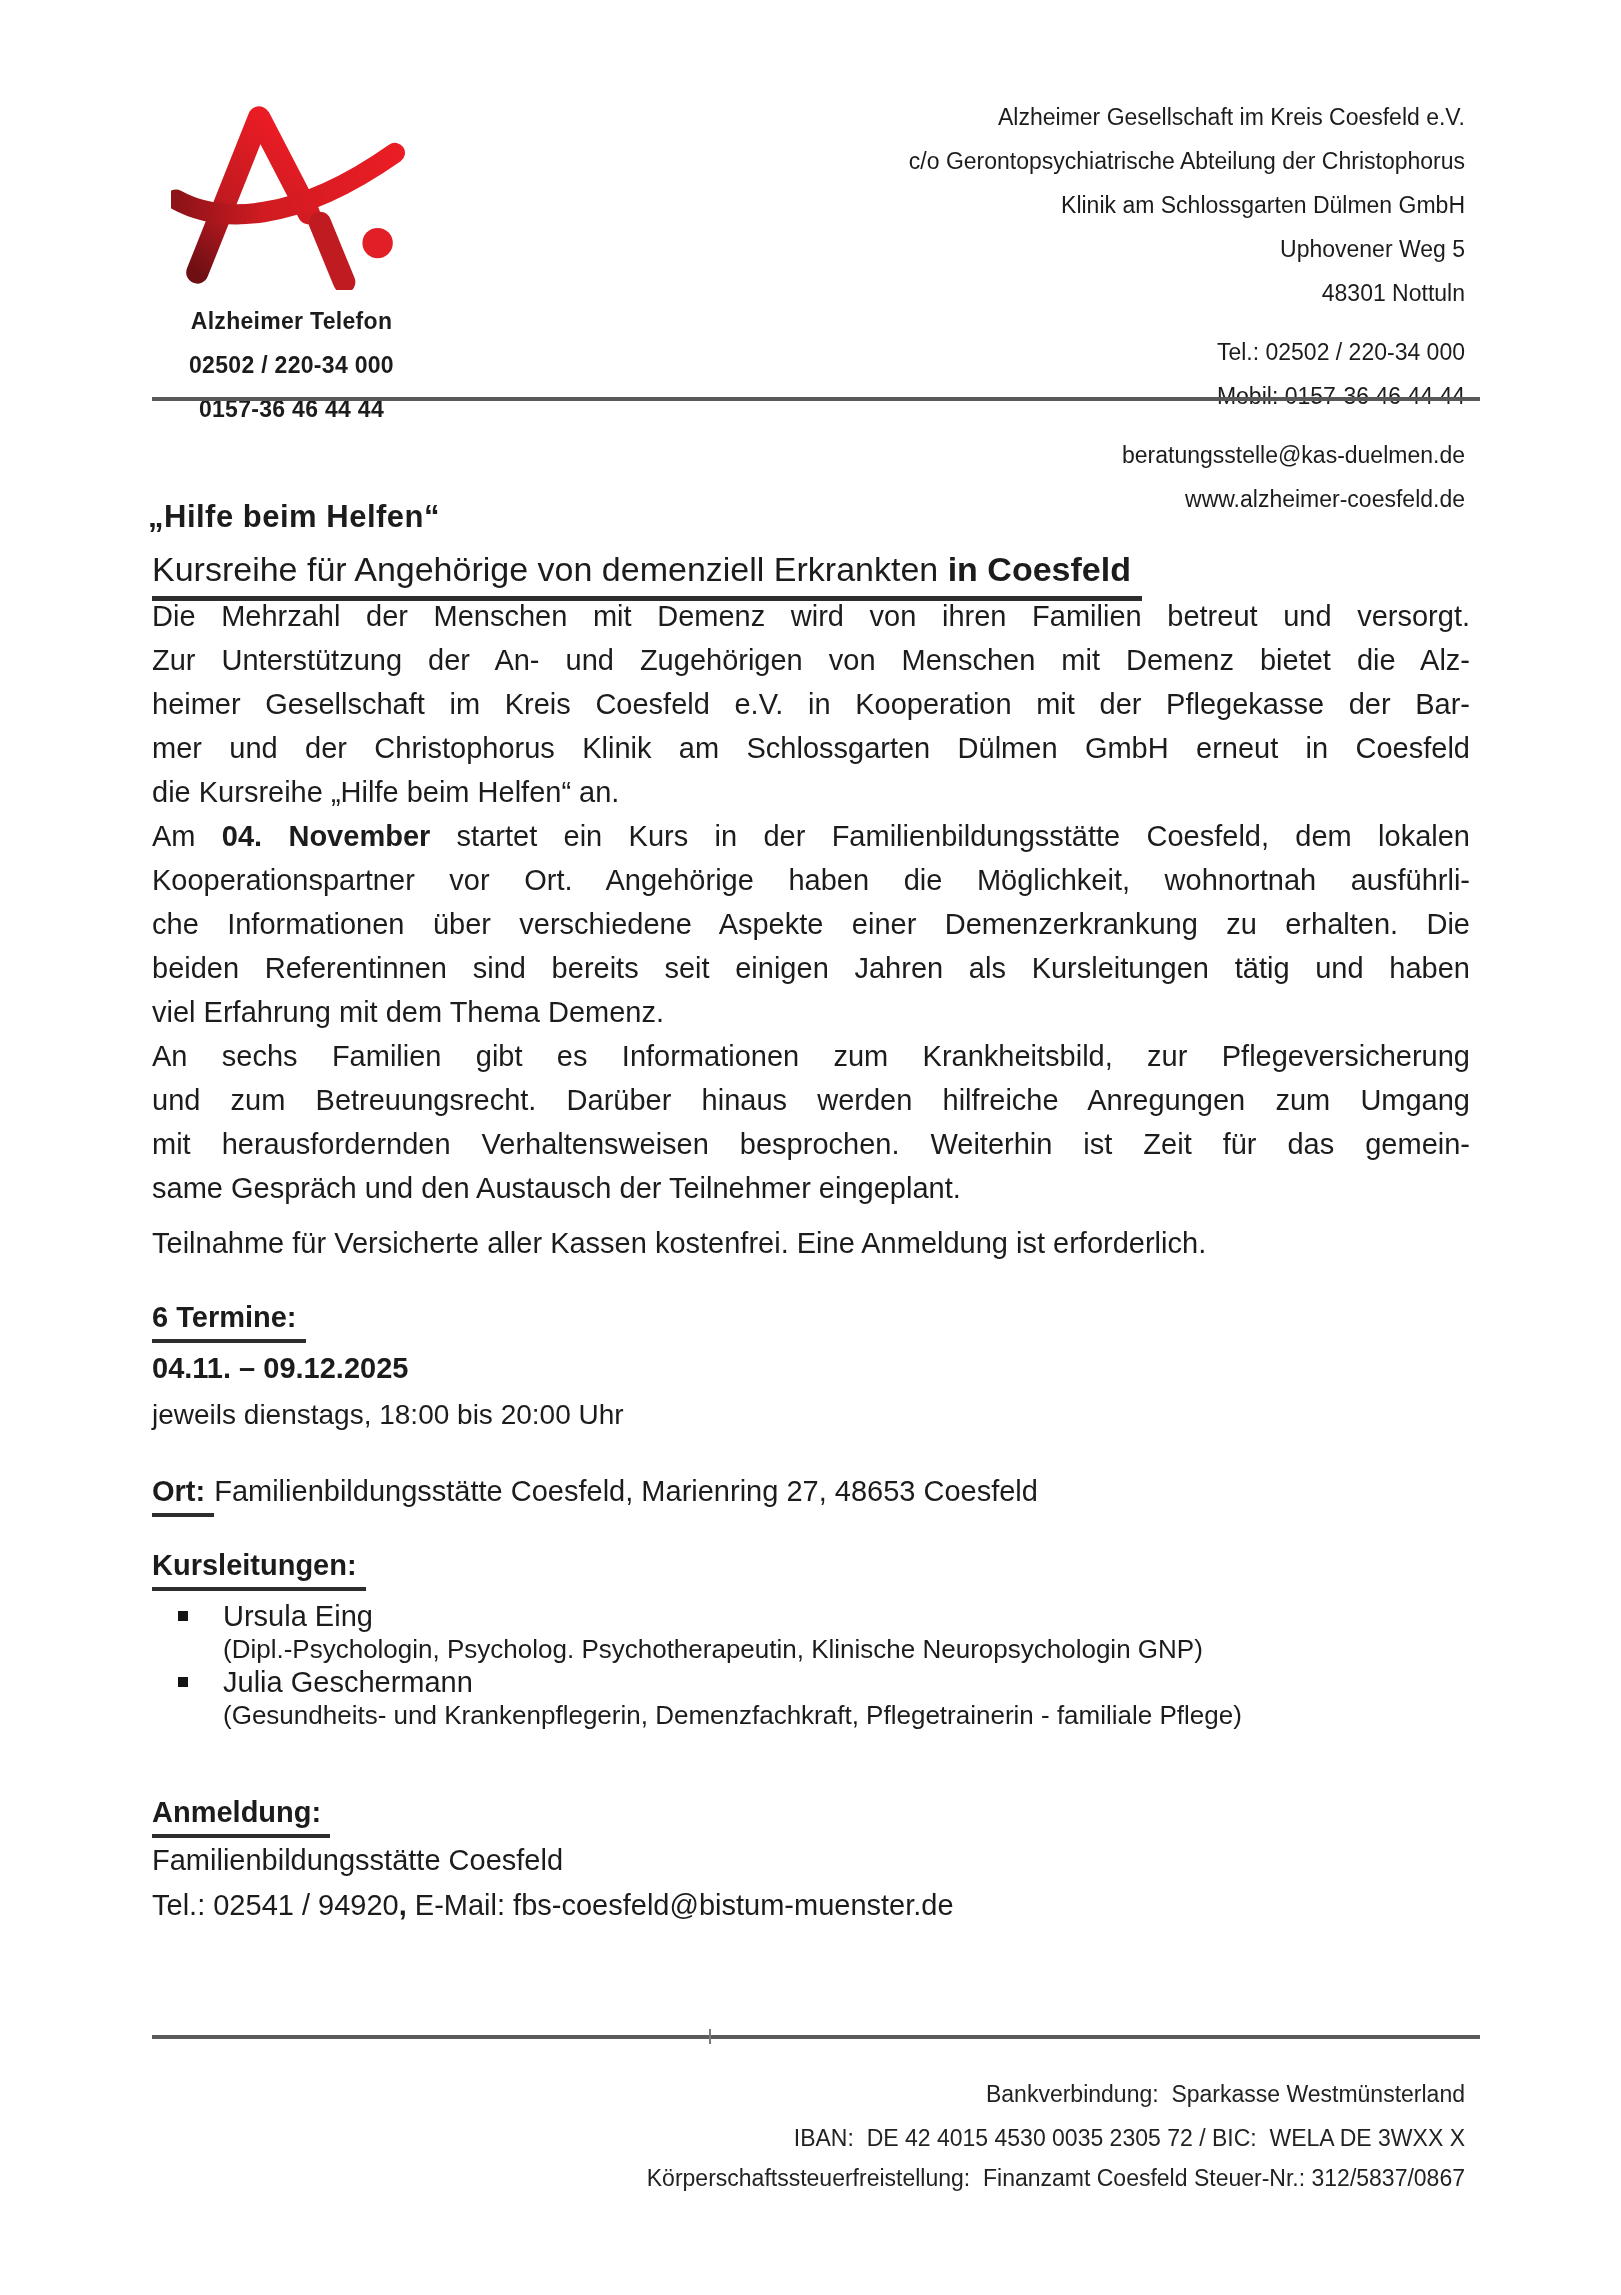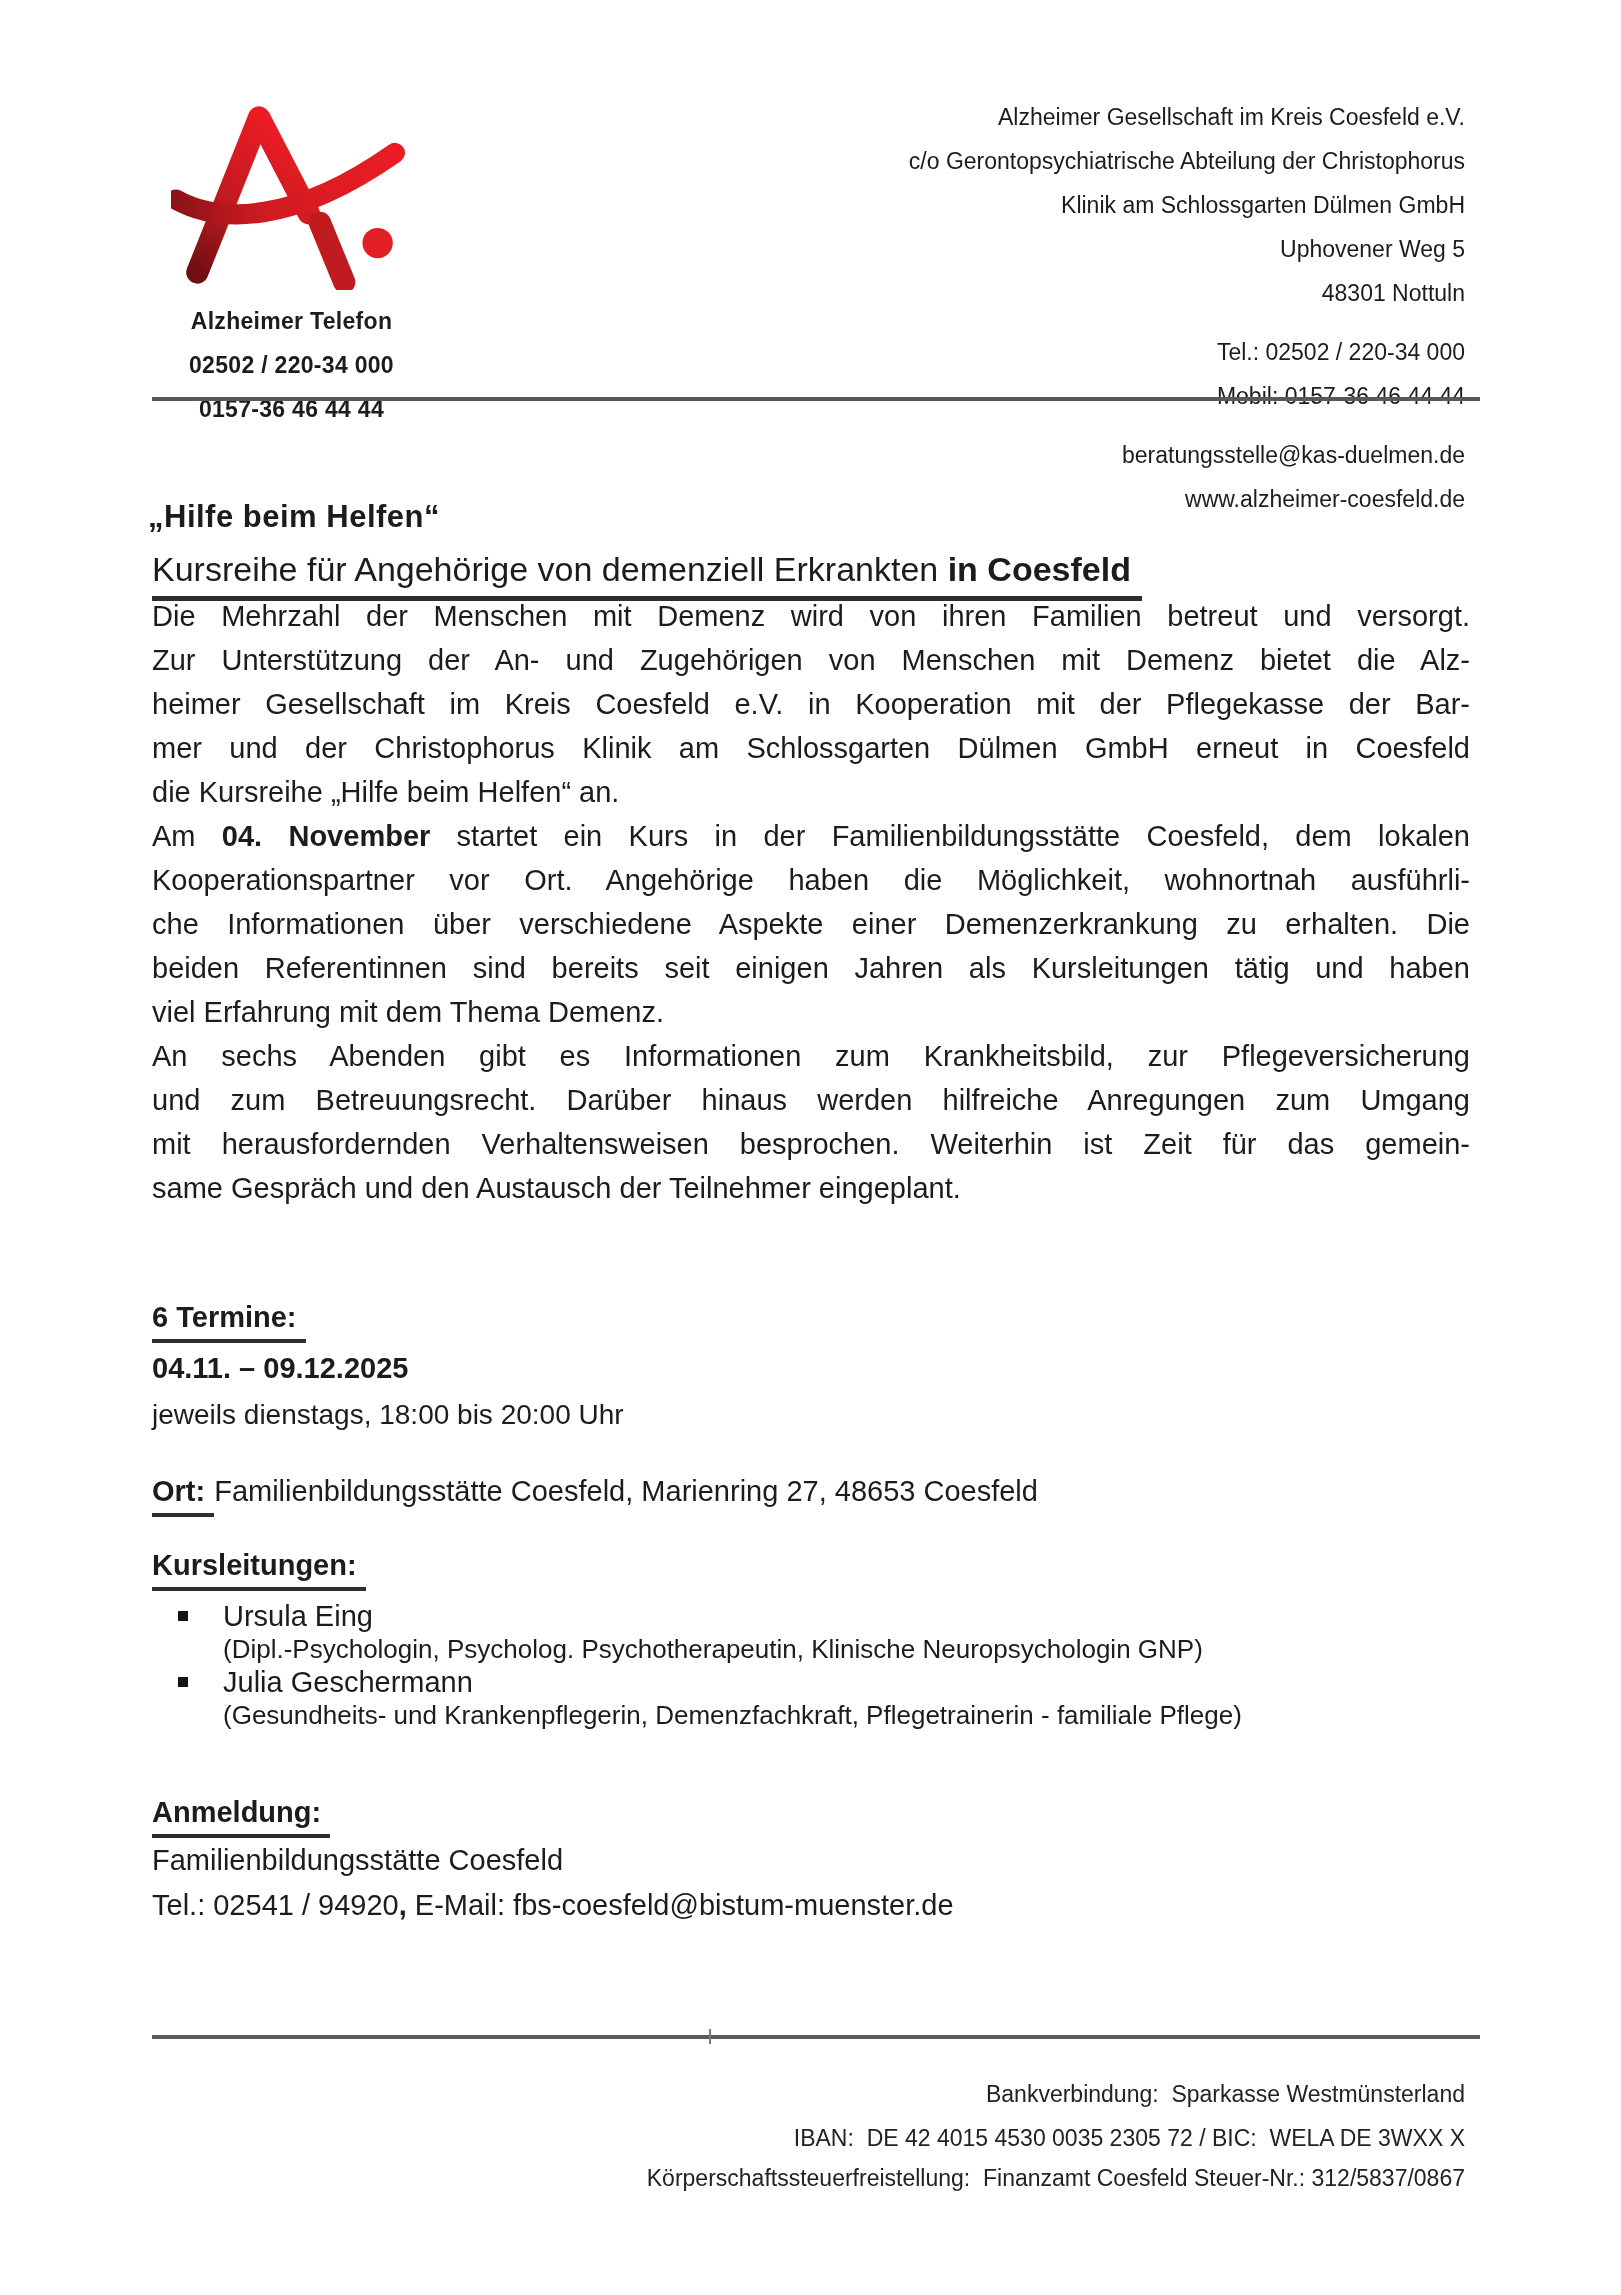--- a/index.html
+++ b/index.html
@@ -170,25 +170,26 @@
         <div class="tline">die Kursreihe „Hilfe beim Helfen“ an.</div>
       </div>
     <div>
         <div class="tline just">Am <b>04. November</b> startet ein Kurs in der Familienbildungsstätte Coesfeld, dem lokalen</div>
         <div class="tline just">Kooperationspartner vor Ort. Angehörige haben die Möglichkeit, wohnortnah ausführli-</div>
         <div class="tline just">che Informationen über verschiedene Aspekte einer Demenzerkrankung zu erhalten. Die</div>
         <div class="tline just">beiden Referentinnen sind bereits seit einigen Jahren als Kursleitungen tätig und haben</div>
         <div class="tline">viel Erfahrung mit dem Thema Demenz.</div>
       </div>
     <div>
-        <div class="tline just">An sechs Abenden gibt es Informationen zum Krankheitsbild, zur Pflegeversicherung</div>
+        <div class="tline just">An sechs Familien gibt es Informationen zum Krankheitsbild, zur Pflegeversicherung</div>
         <div class="tline just">und zum Betreuungsrecht. Darüber hinaus werden hilfreiche Anregungen zum Umgang</div>
         <div class="tline just">mit herausfordernden Verhaltensweisen besprochen. Weiterhin ist Zeit für das gemein-</div>
         <div class="tline">same Gespräch und den Austausch der Teilnehmer eingeplant.</div>
       </div>
+    <div class="tline participation-note">Teilnahme für Versicherte aller Kassen kostenfrei. Eine Anmeldung ist erforderlich.</div>
   </div>
 
   <div class="abs dates-label">
     <span class="label-underline">6 Termine:</span>
   </div>
   <div class="abs dates-range">04.11. – 09.12.2025</div>
   <div class="abs schedule-line">jeweils dienstags, 18:00 bis 20:00 Uhr</div>
 
   <div class="abs location-line">
     <span class="label-underline">Ort:</span><span>Familienbildungsstätte Coesfeld, Marienring 27, 48653 Coesfeld</span>

